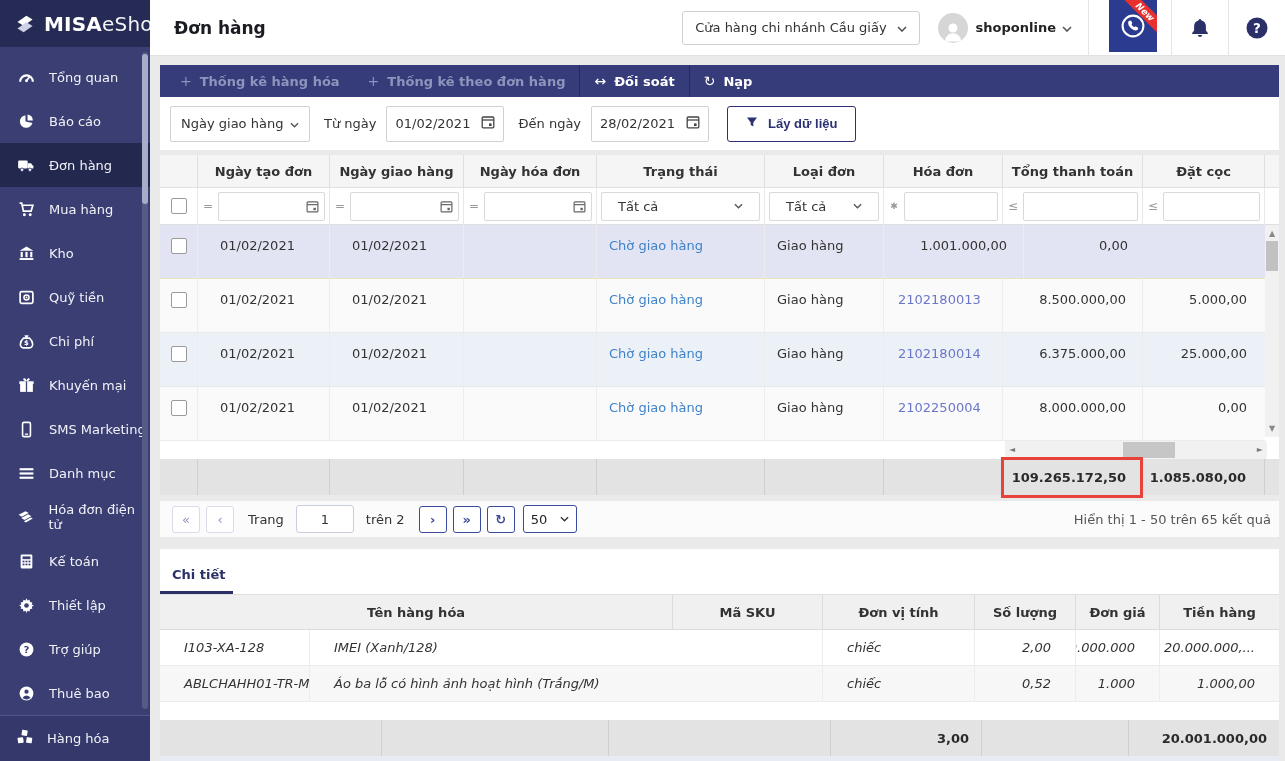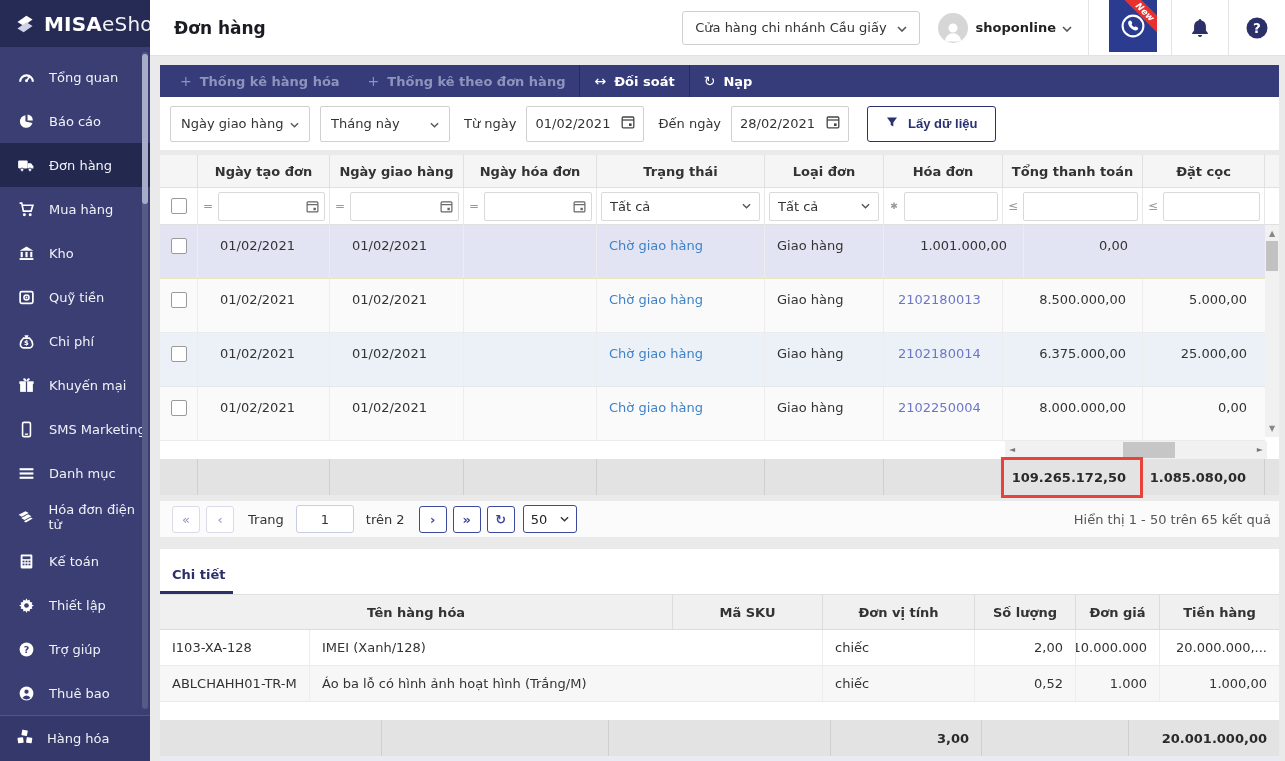--- a/index.html
+++ b/index.html
@@ -51,21 +51,21 @@
   .date-box { border:1px solid #d0d0d0; border-radius:2px; height:36px; width:118px; display:flex; align-items:center; justify-content:space-between; padding:0 8px; background:#fff; }
   .fetch-btn { margin-left:8px; border:1px solid #2b3172; border-radius:3px; background:#fff; color:#2b3172; font-weight:bold; height:36px; padding:0 18px; display:flex; align-items:center; gap:10px; cursor:pointer; font-size:13px; }
 
   
   .grid { background:#fff; margin-top:5px; }
   .g-row { display:flex; }
   .hcell { background:#f5f5f5; border-right:1px solid #e0e0e0; border-bottom:1px solid #e0e0e0; height:33px; display:flex; align-items:center; justify-content:center; font-weight:bold; color:#333; }
   .fcell { background:#fff; border-right:1px solid #e8e8e8; border-bottom:1px solid #e0e0e0; height:37px; display:flex; align-items:center; padding:0 4px; gap:4px; }
   .op { color:#999; font-size:12px; min-width:12px; text-align:center; }
   .f-input { flex:1; height:29px; border:1px solid #d9d9d9; border-radius:2px; display:flex; align-items:center; justify-content:flex-end; padding:0 5px; background:#fff; }
-  .f-select { flex:1; height:29px; border:1px solid #d9d9d9; border-radius:2px; display:flex; align-items:center; justify-content:space-between; padding:0 8px; background:#fff; color:#333; cursor:pointer; }
+  .f-select { flex:1; height:29px; border:1px solid #d9d9d9; border-radius:2px; display:flex; align-items:center; justify-content:space-between; padding:0 16px; background:#fff; color:#333; cursor:pointer; }
   .dcell { border-right:1px solid #ededed; padding-top:13px; height:53px; overflow:hidden; white-space:nowrap; }
   .row1 { background:#e2e4f3; border-bottom:1px solid #ece5bd; }
   .row2 { background:#fafafa; border-bottom:1px solid #ebebeb; }
   .row3 { background:#ebf1f6; border-bottom:1px solid #e3e8ec; }
   .row4 { background:#fafafa; border-bottom:1px solid #ebebeb; }
   .c0{width:38px; display:flex; justify-content:center;} .c1{width:132px; padding-left:22px;} .c2{width:134px; padding-left:22px;}
   .c3{width:133px;} .c4{width:168px; padding-left:12px;} .c5{width:119px; padding-left:12px;}
   .c6{width:119px; padding-left:14px;} .c7{width:140px; text-align:right; padding-right:16px;} .c8{width:122px; text-align:right; padding-right:18px;}
   .csb{width:14px;}
   .status-link { color:#3f82c8; cursor:pointer; }
@@ -93,21 +93,21 @@
   .results { margin-left:auto; color:#555; }
 
   
   .detail { background:#fff; margin-top:12px; flex:1; display:flex; flex-direction:column; }
   .tabs { height:45px; display:flex; align-items:flex-end; padding-left:12px; }
   .tab { color:#2b3168; font-weight:bold; padding:0 4px 12px 0; position:relative; cursor:pointer; }
   .tab .bar { position:absolute; left:-12px; right:-4px; bottom:0; height:3px; background:#2b3168; }
   .dt-head { display:flex; border-top:1px solid #e0e0e0; }
   .dt-hcell { background:#f0f0f0; border-right:1px solid #dcdcdc; border-bottom:1px solid #dcdcdc; height:35px; display:flex; align-items:center; justify-content:center; font-weight:bold; }
   .dt-row { display:flex; }
-  .dt-cell { border-right:1px solid #ededed; border-bottom:1px solid #ebebeb; height:36px; display:flex; align-items:center; padding:0 12px; white-space:nowrap; overflow:hidden; }
+  .dt-cell { border-right:1px solid #ededed; border-bottom:1px solid #ebebeb; height:36px; display:flex; align-items:center; padding:0 24px; white-space:nowrap; overflow:hidden;font-style:italic; }
   .dt-row.alt { background:#f7f7f7; }
   .d0{width:150px;} .d1{width:513px;} .d2{width:152px;} .d3{width:101px; justify-content:flex-end;} .d4{width:84px; justify-content:flex-end;} .d5{width:119px; justify-content:flex-end;}
   .dt-gap { height:18px; background:#fff; }
   .dt-sum { display:flex; background:#e3e3e3; height:36px; }
   .dsc { border-right:1px solid #cfcfcf; display:flex; align-items:center; justify-content:flex-end; padding:0 12px; font-weight:bold; color:#2a2a2a; }
   .f0{width:222px;} .f1{width:227px;} .f2{width:222px;} .f3{width:151px;} .f4{width:147px;} .f5{width:150px; border-right:none;}
   .bottom-strip { height:10px; background:#e9ebf2; }
 </style>
 </head>
 <body>
@@ -359,26 +359,20 @@
       <div class="vsep"></div>
       <div class="act">
         <span class="g">↻</span>
         <span>Nạp</span>
       </div>
     </div>
 
     <div class="filter-bar">
       <div class="sel sel-datetype">
         <span>Ngày giao hàng</span>
-        <span><svg width="9" height="6" viewBox="0 0 10 6">
-              <polyline points="1,1 5,5 9,1" fill="none" stroke="#555" stroke-width="1.5"></polyline>
-            </svg></span>
-      </div>
-      <div class="sel sel-period">
-        <span>Tháng này</span>
         <span><svg width="9" height="6" viewBox="0 0 10 6">
               <polyline points="1,1 5,5 9,1" fill="none" stroke="#555" stroke-width="1.5"></polyline>
             </svg></span>
       </div>
       <span class="flabel">Từ ngày</span>
       <div class="date-box">
         <span>01/02/2021</span>
         <span><svg width="14" height="14" viewBox="0 0 14 14">
               <rect x="1.2" y="2" width="11.6" height="10.8" rx="1" fill="none" stroke="#444" stroke-width="1.3"></rect>
               <line x1="1.2" y1="5" x2="12.8" y2="5" stroke="#444" stroke-width="1.3"></line>

